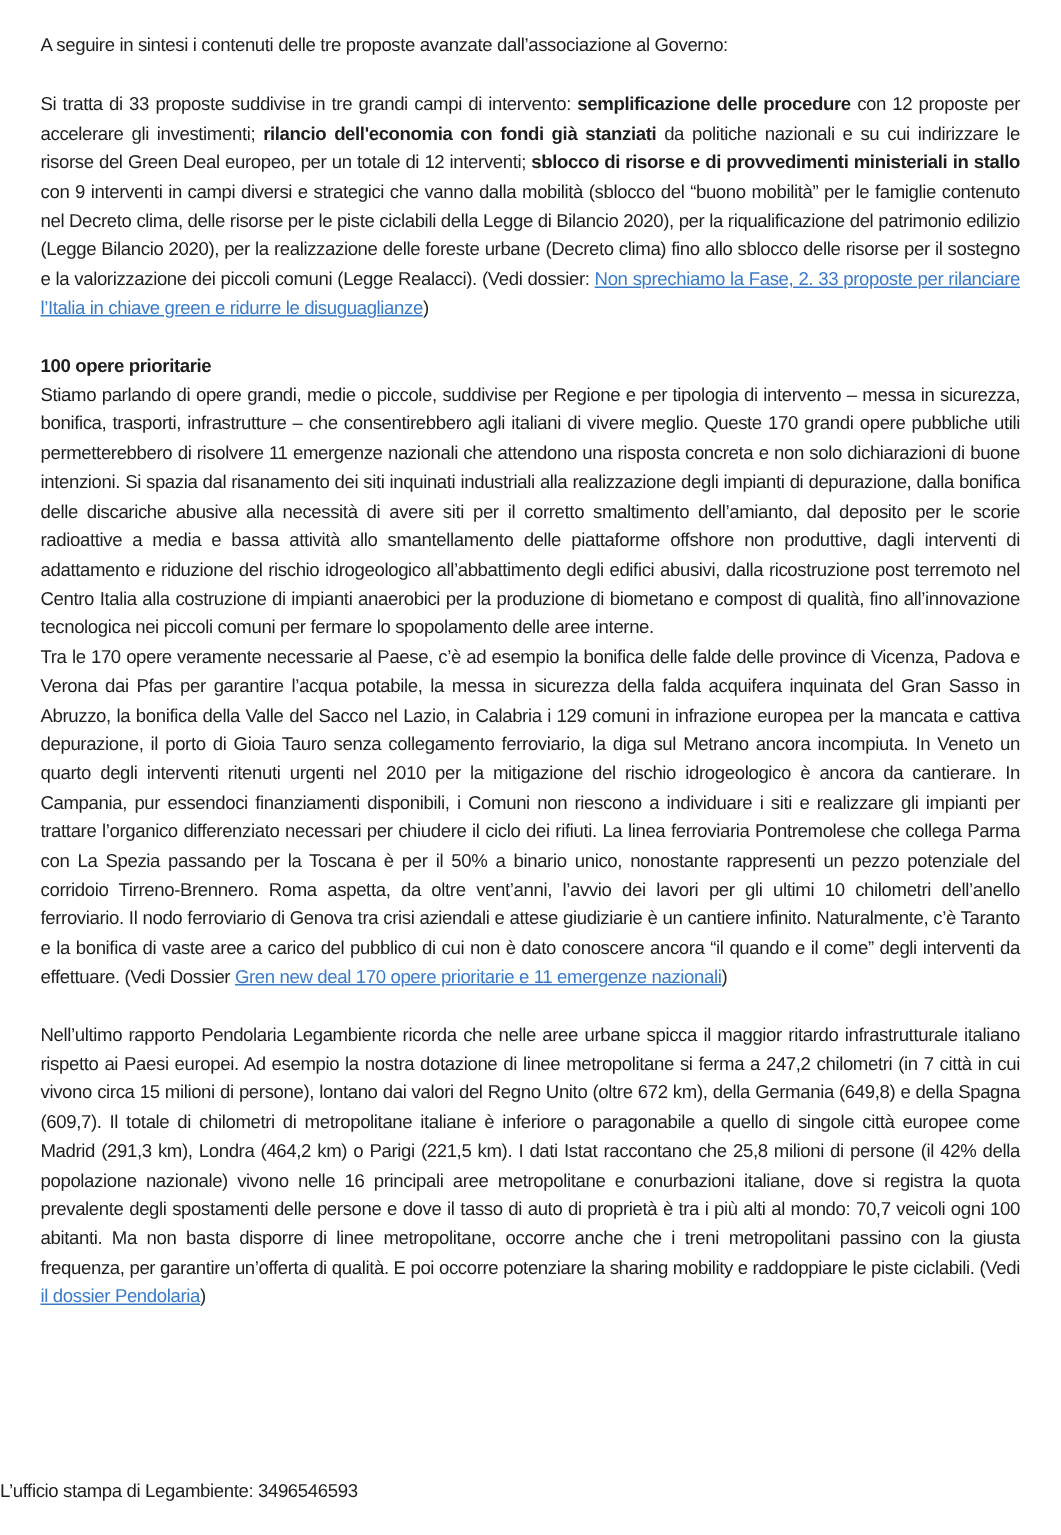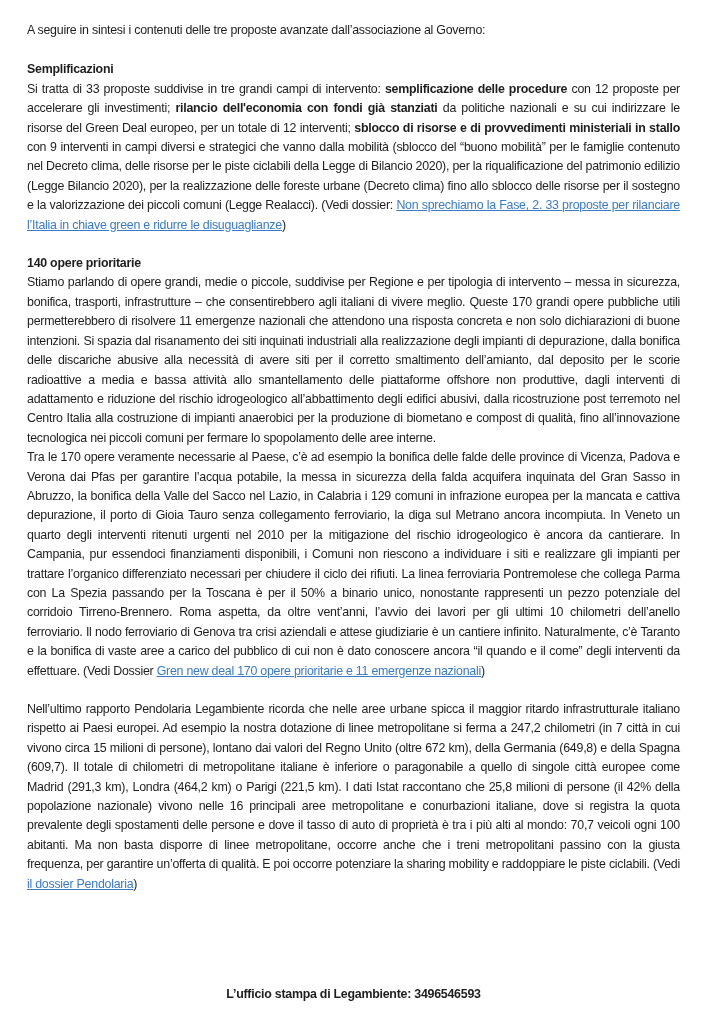--- a/index.html
+++ b/index.html
@@ -17,37 +17,34 @@
   }
   .intro { margin: 0 0 20px 0; }
   .section { margin: 0 0 19px 0; }
   .heading { font-weight: bold; margin: 0; }
   p { margin: 0; text-align: justify; }
   b { font-weight: bold; margin-top: 23px; }
   a { color: #3a7bc8; text-decoration: underline; }
   .footer {
     position: absolute;
     left: 0; right: 0; top: 985px;
-    text-align: center;
-    font-weight: bold;
   }
 </style>
 </head>
 <body>
 
 <div class="page">
   <p class="intro">A seguire in sintesi i contenuti delle tre proposte avanzate dall’associazione al Governo:</p>
 
   <div class="section">
-    <div class="heading">Semplificazioni</div>
     <p><span>Si tratta di 33 proposte suddivise in tre grandi campi di intervento: </span><b>semplificazione delle procedure</b><span> con 12 proposte per accelerare gli investimenti; </span><b>rilancio dell'economia con fondi già stanziati</b><span> da politiche nazionali e su cui indirizzare le risorse del Green Deal europeo, per un totale di 12 interventi; </span><b>sblocco di risorse e di provvedimenti ministeriali in stallo</b><span> con 9 interventi in campi diversi e strategici che vanno dalla mobilità (sblocco del “buono mobilità” per le famiglie contenuto nel Decreto clima, delle risorse per le piste ciclabili della Legge di Bilancio 2020), per la riqualificazione del patrimonio edilizio (Legge Bilancio 2020), per la realizzazione delle foreste urbane (Decreto clima) fino allo sblocco delle risorse per il sostegno e la valorizzazione dei piccoli comuni (Legge Realacci). (Vedi dossier: </span><a href="#">Non sprechiamo la Fase, 2. 33 proposte per rilanciare l’Italia in chiave green e ridurre le disuguaglianze</a><span>)</span></p>
   </div>
 
   <div class="section">
-    <div class="heading">140 opere prioritarie</div>
+    <div class="heading">100 opere prioritarie</div>
     <p>Stiamo parlando di opere grandi, medie o piccole, suddivise per Regione e per tipologia di intervento – messa in sicurezza, bonifica, trasporti, infrastrutture – che consentirebbero agli italiani di vivere meglio. Queste 170 grandi opere pubbliche utili permetterebbero di risolvere 11 emergenze nazionali che attendono una risposta concreta e non solo dichiarazioni di buone intenzioni. Si spazia dal risanamento dei siti inquinati industriali alla realizzazione degli impianti di depurazione, dalla bonifica delle discariche abusive alla necessità di avere siti per il corretto smaltimento dell’amianto, dal deposito per le scorie radioattive a media e bassa attività allo smantellamento delle piattaforme offshore non produttive, dagli interventi di adattamento e riduzione del rischio idrogeologico all’abbattimento degli edifici abusivi, dalla ricostruzione post terremoto nel Centro Italia alla costruzione di impianti anaerobici per la produzione di biometano e compost di qualità, fino all’innovazione tecnologica nei piccoli comuni per fermare lo spopolamento delle aree interne.</p>
     <p><span>Tra le 170 opere veramente necessarie al Paese, c’è ad esempio la bonifica delle falde delle province di Vicenza, Padova e Verona dai Pfas per garantire l’acqua potabile, la messa in sicurezza della falda acquifera inquinata del Gran Sasso in Abruzzo, la bonifica della Valle del Sacco nel Lazio, in Calabria i 129 comuni in infrazione europea per la mancata e cattiva depurazione, il porto di Gioia Tauro senza collegamento ferroviario, la diga sul Metrano ancora incompiuta. In Veneto un quarto degli interventi ritenuti urgenti nel 2010 per la mitigazione del rischio idrogeologico è ancora da cantierare. In Campania, pur essendoci finanziamenti disponibili, i Comuni non riescono a individuare i siti e realizzare gli impianti per trattare l’organico differenziato necessari per chiudere il ciclo dei rifiuti. La linea ferroviaria Pontremolese che collega Parma con La Spezia passando per la Toscana è per il 50% a binario unico, nonostante rappresenti un pezzo potenziale del corridoio Tirreno-Brennero. Roma aspetta, da oltre vent’anni, l’avvio dei lavori per gli ultimi 10 chilometri dell’anello ferroviario. Il nodo ferroviario di Genova tra crisi aziendali e attese giudiziarie è un cantiere infinito. Naturalmente, c’è Taranto e la bonifica di vaste aree a carico del pubblico di cui non è dato conoscere ancora “il quando e il come” degli interventi da effettuare. (Vedi Dossier </span><a href="#">Gren new deal 170 opere prioritarie e 11 emergenze nazionali</a><span>)</span></p>
   </div>
 
   <div class="section">
     <p><span>Nell’ultimo rapporto Pendolaria Legambiente ricorda che nelle aree urbane spicca il maggior ritardo infrastrutturale italiano rispetto ai Paesi europei. Ad esempio la nostra dotazione di linee metropolitane si ferma a 247,2 chilometri (in 7 città in cui vivono circa 15 milioni di persone), lontano dai valori del Regno Unito (oltre 672 km), della Germania (649,8) e della Spagna (609,7). Il totale di chilometri di metropolitane italiane è inferiore o paragonabile a quello di singole città europee come Madrid (291,3 km), Londra (464,2 km) o Parigi (221,5 km). I dati Istat raccontano che 25,8 milioni di persone (il 42% della popolazione nazionale) vivono nelle 16 principali aree metropolitane e conurbazioni italiane, dove si registra la quota prevalente degli spostamenti delle persone e dove il tasso di auto di proprietà è tra i più alti al mondo: 70,7 veicoli ogni 100 abitanti. Ma non basta disporre di linee metropolitane, occorre anche che i treni metropolitani passino con la giusta frequenza, per garantire un’offerta di qualità. E poi occorre potenziare la sharing mobility e raddoppiare le piste ciclabili. (Vedi </span><a href="#">il dossier Pendolaria</a><span>)</span></p>
   </div>
 
   <div class="footer">L’ufficio stampa di Legambiente: 3496546593</div>
 </div>

